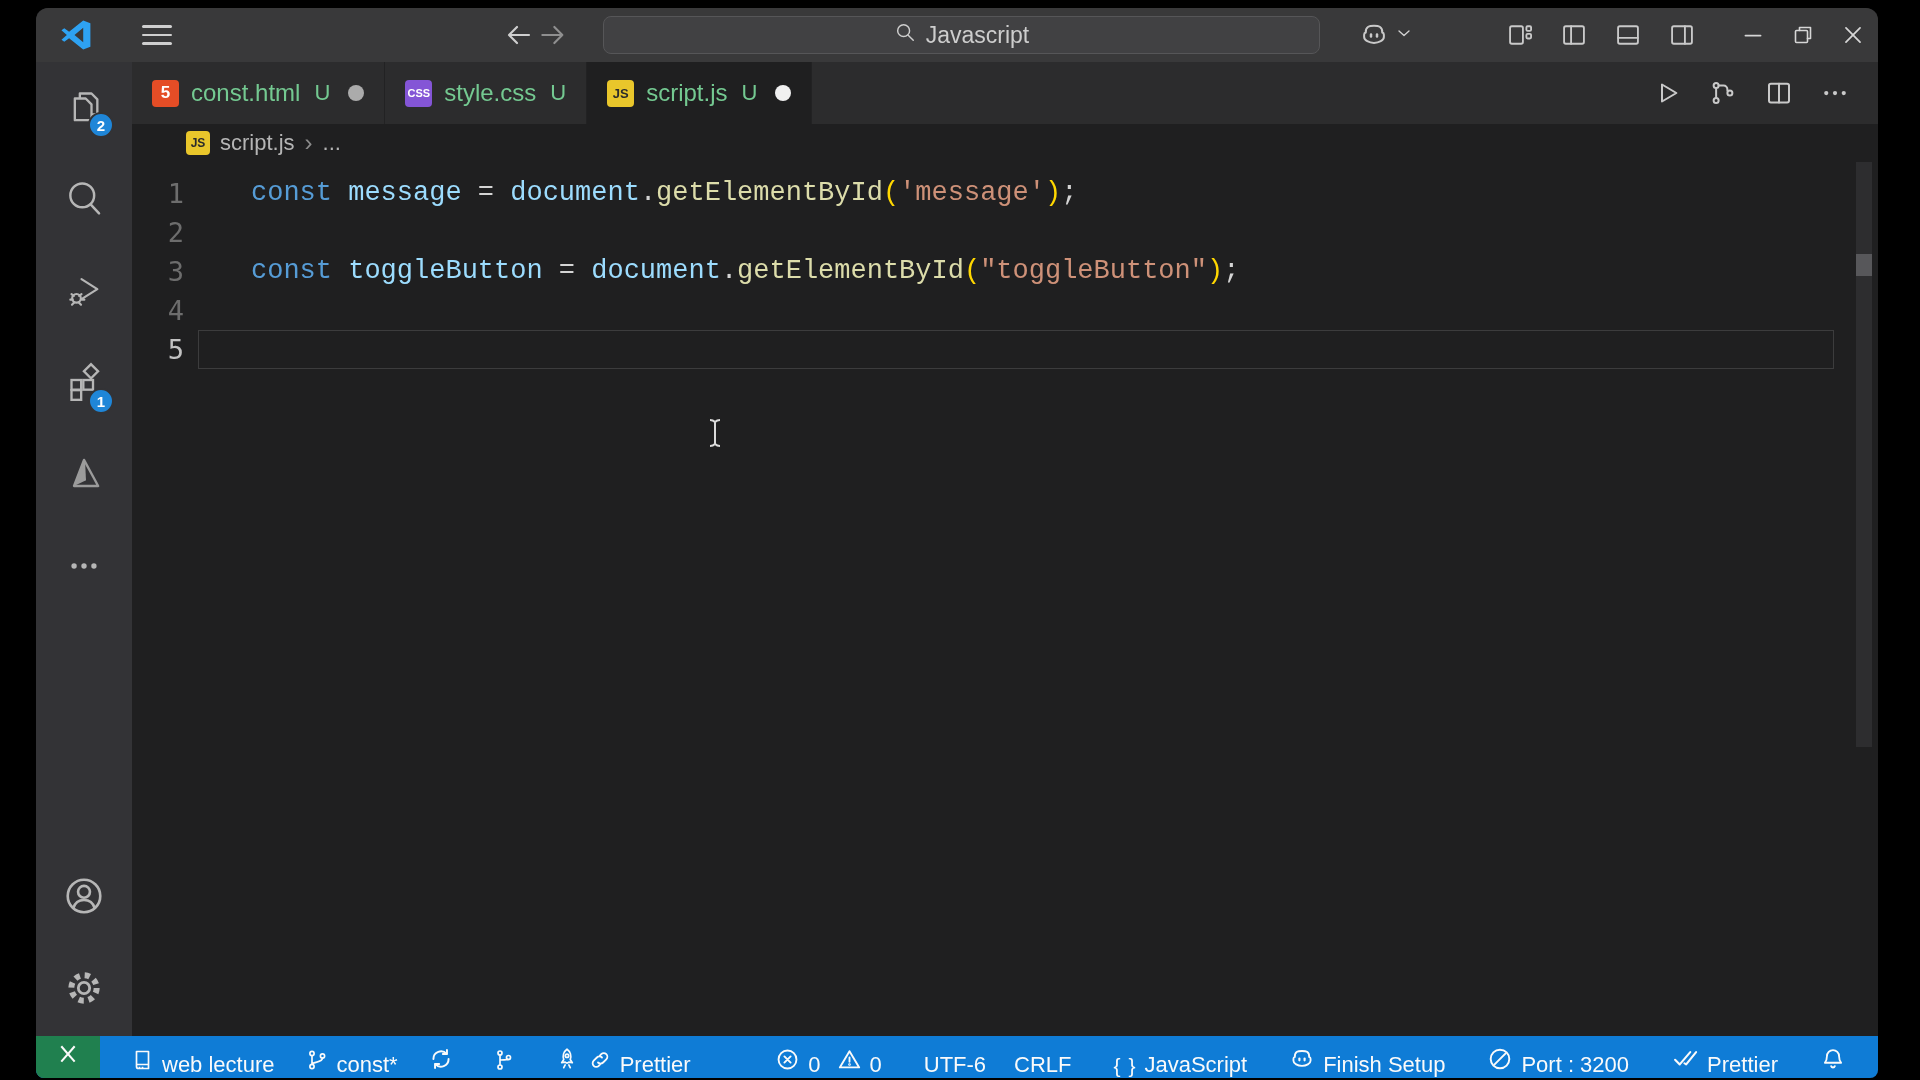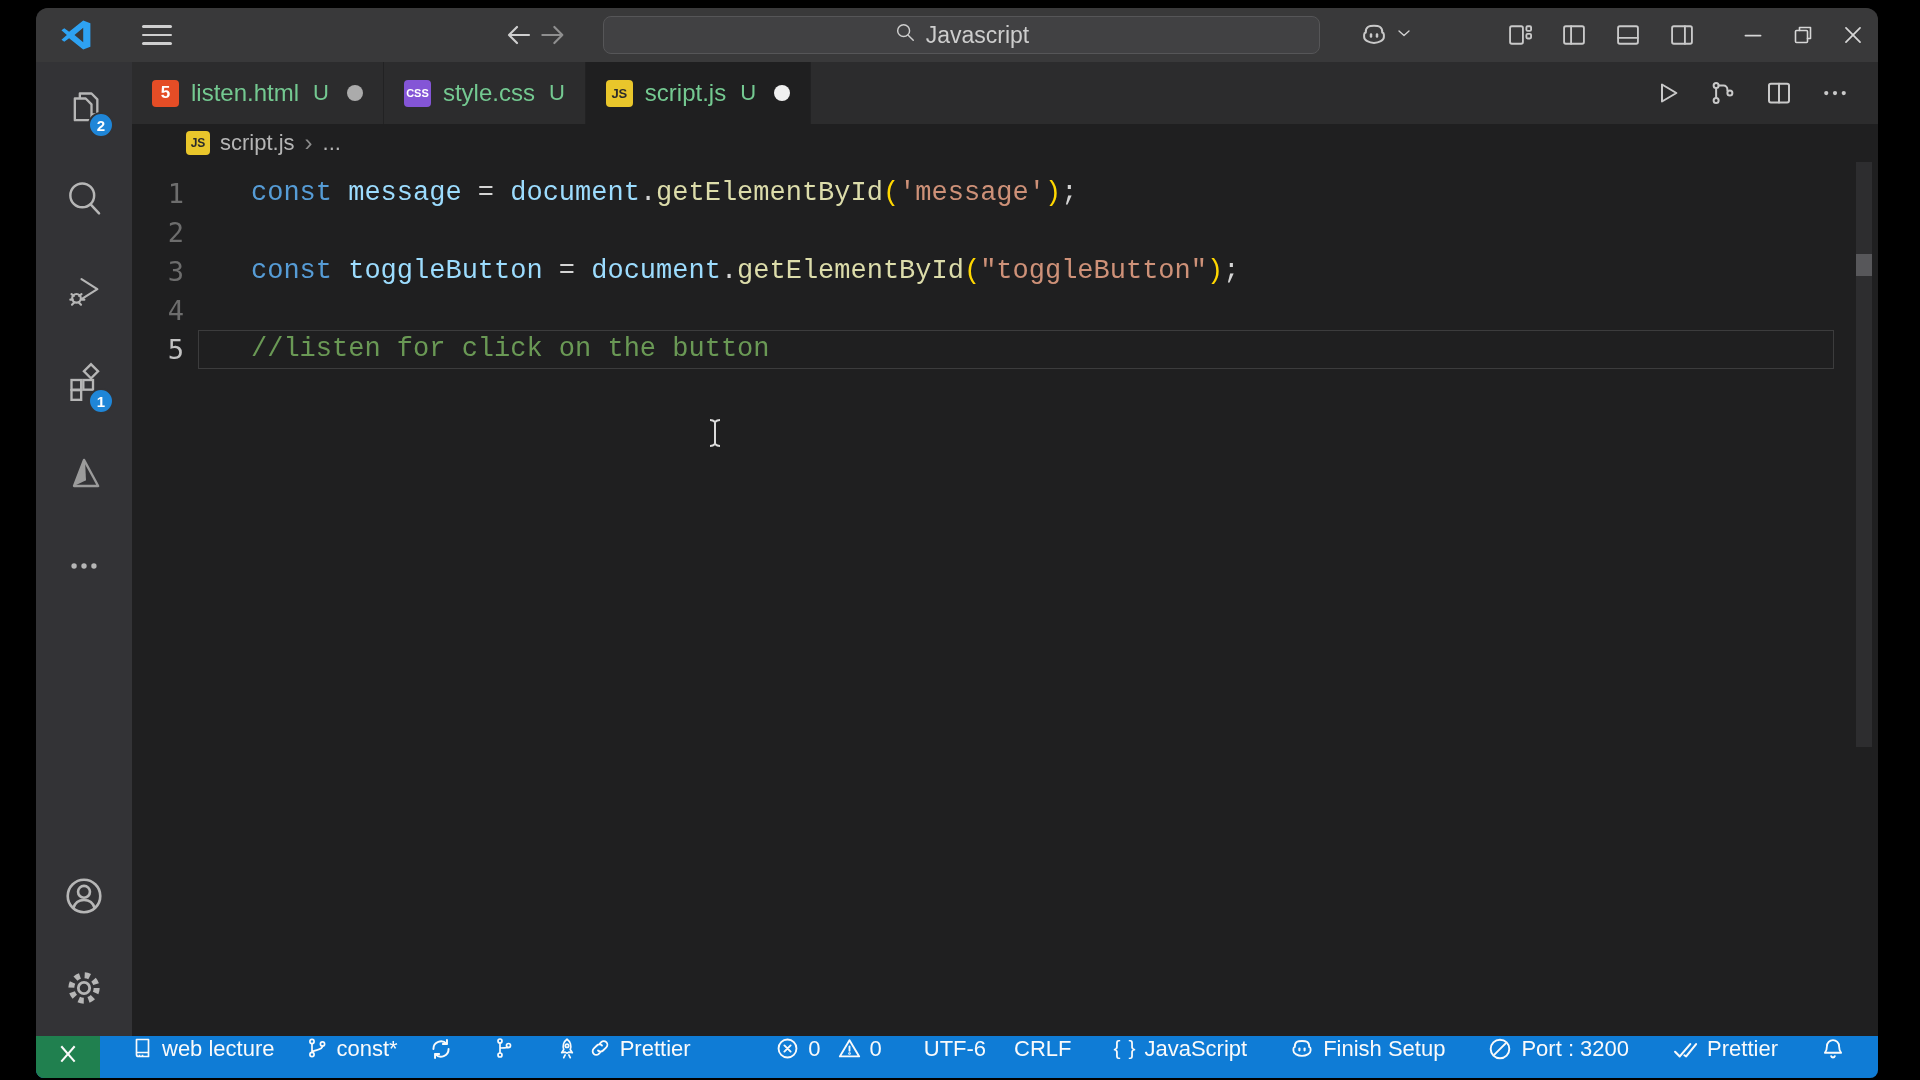--- a/index.html
+++ b/index.html
@@ -70,21 +70,21 @@
   .code-row.current::after { content:""; position:absolute; left:66px; right:44px; top:0; bottom:0;
                              border:1.5px solid #3c3c3d; pointer-events:none; }
   .scroll-strip { position:absolute; right:6px; top:0; width:16px; height:585px; background:rgba(110,110,115,0.18); }
   .scroll-mark { position:absolute; right:6px; top:92px; width:16px; height:22px; background:rgba(140,140,145,0.45); }
   .mouse-ibeam { position:absolute; left:575px; top:256px; color:#dadada; pointer-events:none; }
 
   
   .statusbar { position:absolute; left:0; right:0; bottom:0; height:42px; background:#0f7cd6;
                display:flex; align-items:center; color:#fafafa; font-size:22px; }
   .sb-remote { width:64px; height:42px; background:#20804f; display:flex; align-items:center; justify-content:center; }
-  .sb-item { display:flex; align-items:flex-start; gap:8px; height:42px; padding:0 4px; cursor:pointer; white-space:nowrap; }
+  .sb-item { display:flex; align-items:flex-end; gap:8px; height:42px; padding:0 4px; cursor:pointer; white-space:nowrap; }
   .sb-item svg { flex:0 0 auto; }
   .sb-left { display:flex; align-items:center; gap:22px; margin-left:26px; }
   .sb-right { margin-left:auto; display:flex; align-items:center; gap:34px; margin-right:28px; }
   .sb-pair { display:flex; align-items:center; gap:20px; }
   .braces { font-size:21px; letter-spacing:1px; }
 </style>
 </head>
 <body>
 
 <div class="window">
@@ -239,21 +239,21 @@
               <circle cx="12" cy="12" r="7.6" stroke-width="3.6" stroke-dasharray="3.1 2.9"></circle>
               <circle cx="12" cy="12" r="3.4" stroke-width="1.7"></circle>
             </svg></span>
         </div>
     </div>
 
     <div class="editor-col">
       <div class="tabs-row">
         <div class="tab">
           <span class="file-badge fb-html">5</span>
-          <span>listen.html</span>
+          <span>const.html</span>
           <span class="git-u">U</span>
           <span class="dirty-dot" style="background:#ababab"></span>
         </div>
         <div class="tab">
           <span class="file-badge fb-css">CSS</span>
           <span>style.css</span>
           <span class="git-u">U</span>
         </div>
         <div class="tab active">
           <span class="file-badge fb-js">JS</span>
@@ -312,21 +312,20 @@
             <div class="code-row">
               <span class="ln">3</span>
               <span class="code-text"><span style="color: rgb(86, 156, 214);">const</span><span style="color: rgb(212, 212, 212);"> </span><span style="color: rgb(156, 220, 254);">toggleButton</span><span style="color: rgb(212, 212, 212);"> = </span><span style="color: rgb(156, 220, 254);">document</span><span style="color: rgb(212, 212, 212);">.</span><span style="color: rgb(220, 220, 170);">getElementById</span><span style="color: rgb(255, 215, 0);">(</span><span style="color: rgb(206, 145, 120);">"toggleButton"</span><span style="color: rgb(255, 215, 0);">)</span><span style="color: rgb(212, 212, 212);">;</span></span>
             </div>
             <div class="code-row">
               <span class="ln">4</span>
               <span class="code-text"></span>
             </div>
             <div class="code-row current">
               <span class="ln">5</span>
-              <span class="code-text"><span style="color: rgb(106, 153, 85);">//listen for click on the button</span></span>
             </div>
           </div>
         <div class="scroll-strip"></div>
         <div class="scroll-mark"></div>
         <div class="mouse-ibeam">
           <svg width="16" height="30" viewBox="0 0 16 30" fill="none" stroke="currentColor" stroke-width="2">
             <path d="M3 2c3 0 5 2 5 2s2-2 5-2M3 28c3 0 5-2 5-2s2 2 5 2M8 4v22"></path>
           </svg>
         </div>
       </div>

